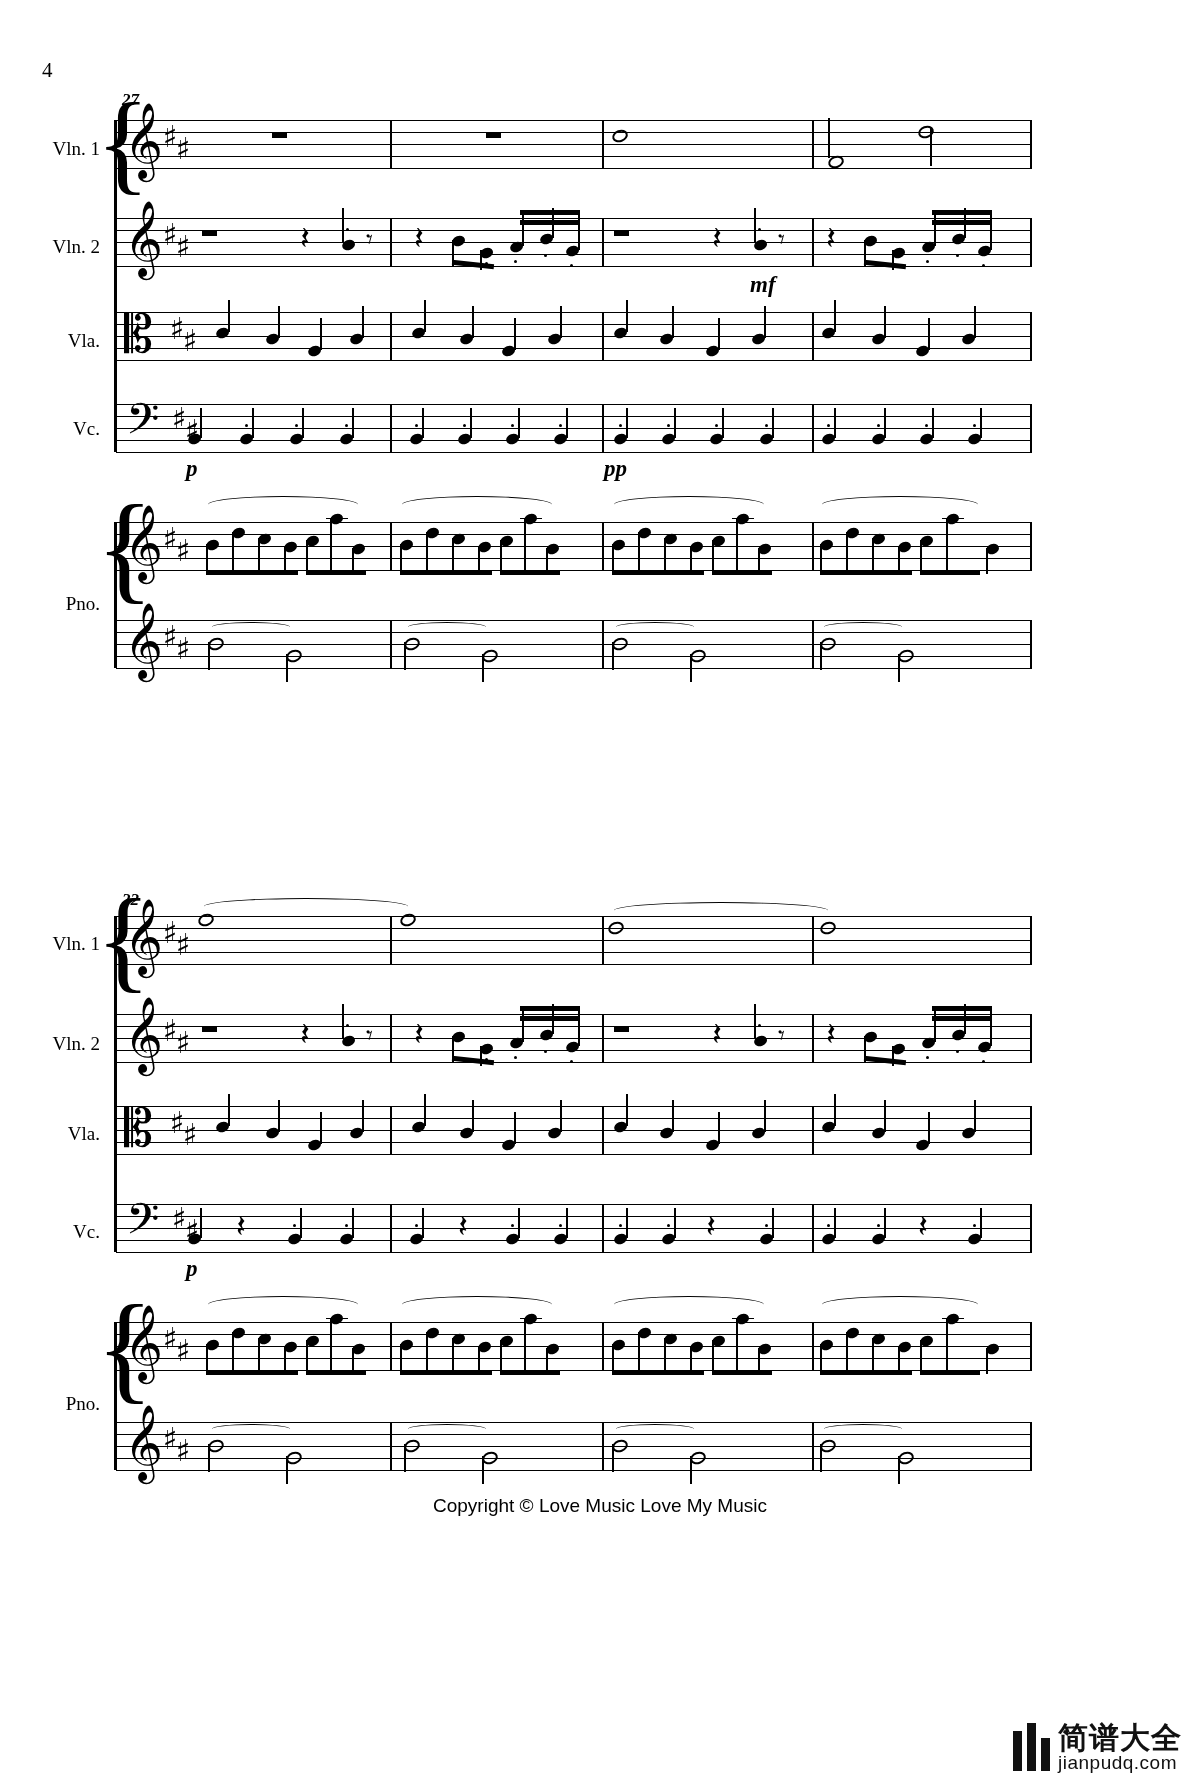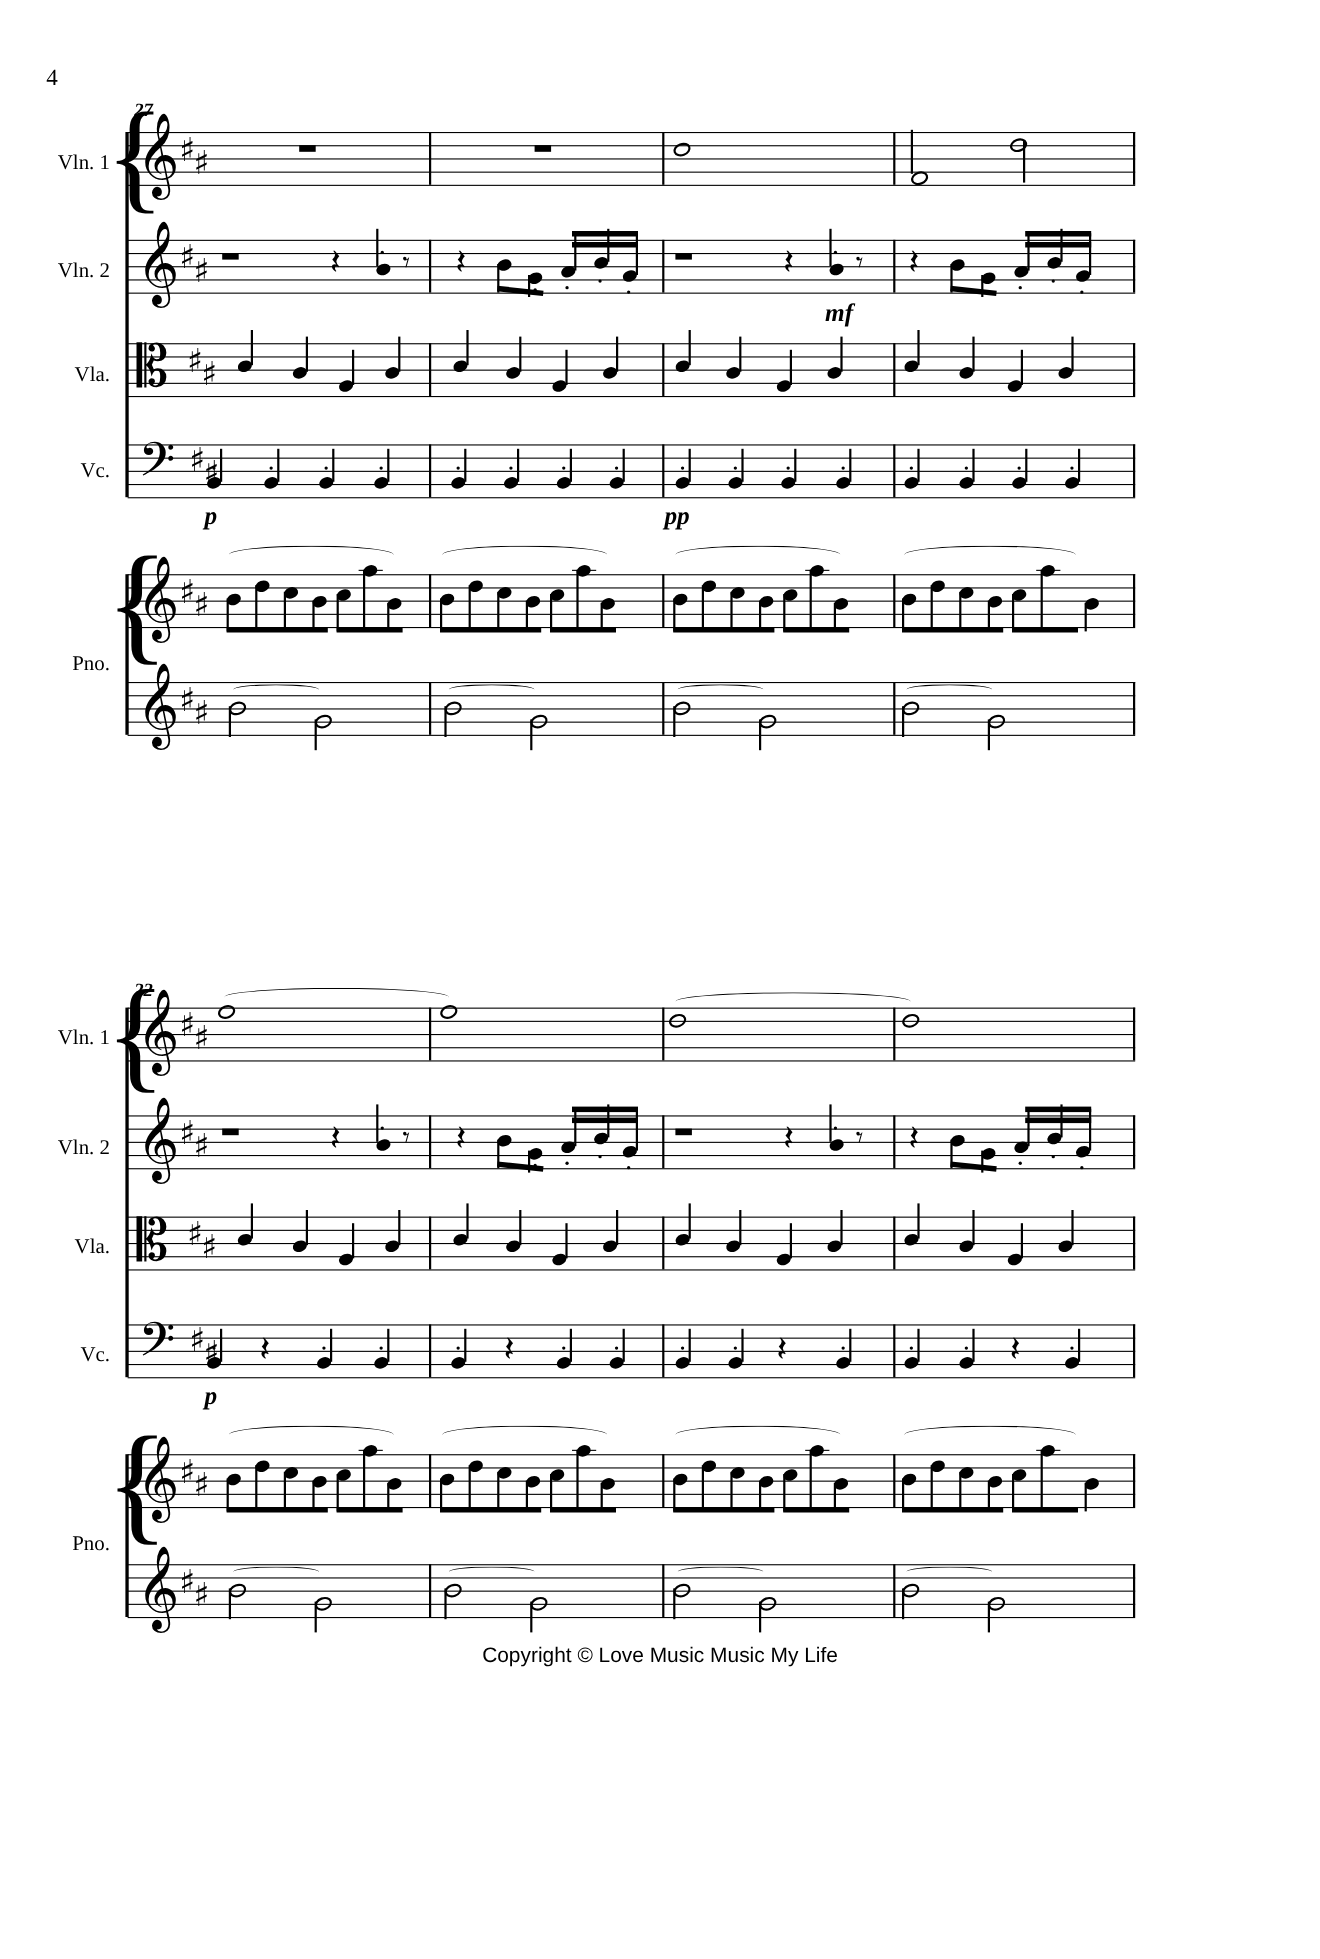--- a/index.html
+++ b/index.html
@@ -926,16 +926,27 @@
       <div class="stem" style="left:820px; top:646px; height:28px;"></div>
     <div class="nh hollow" style="left:898px; top:654px;"></div>
       <div class="stem" style="left:898px; top:658px; height:28px;"></div>
 
     <div class="barline" style="left:390px; top:624px; height:48px;"></div>
     <div class="barline" style="left:602px; top:624px; height:48px;"></div>
     <div class="barline" style="left:812px; top:624px; height:48px;"></div>
     <div class="barline" style="left:1030px; top:624px; height:48px;"></div>
   </div>
 
-  <div class="copyright" style="top:1495px;">Copyright © Love Music Music My Life</div>
-
+  <div class="copyright" style="top:1495px;">Copyright © Love Music Love My Music</div>
+
+  <div class="watermark">
+    <div class="wm-bars">
+      <i></i>
+        <i></i>
+        <i></i>
+    </div>
+    <div class="wm-text">
+      <span class="wm-main">简谱大全</span>
+      <span class="wm-sub">jianpudq.com</span>
+    </div>
+  </div>
 
 </div>
 
 </body></html>

